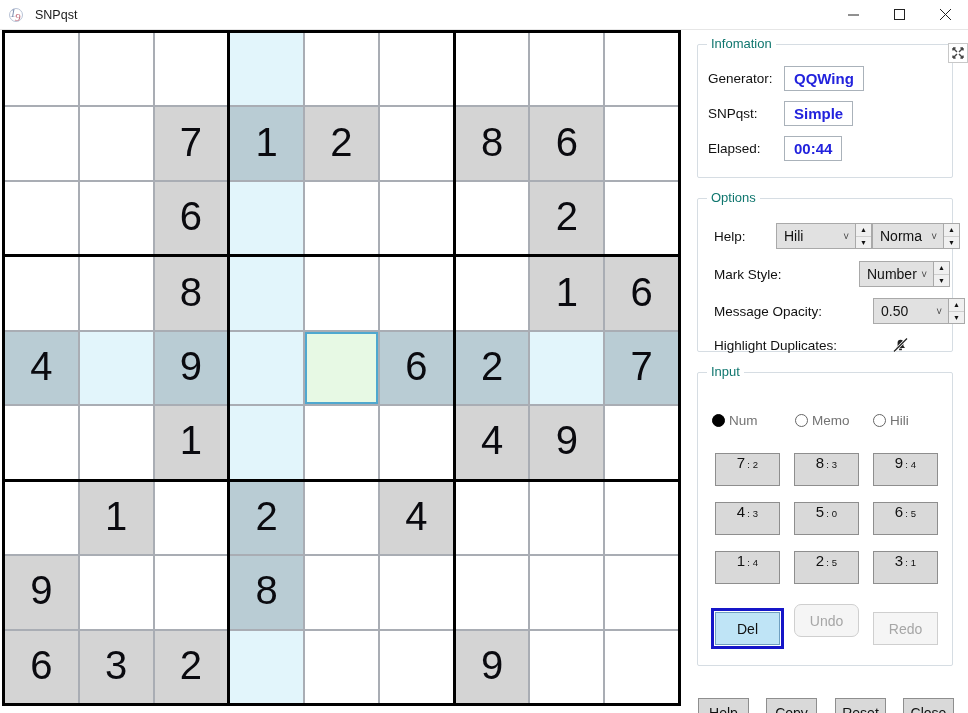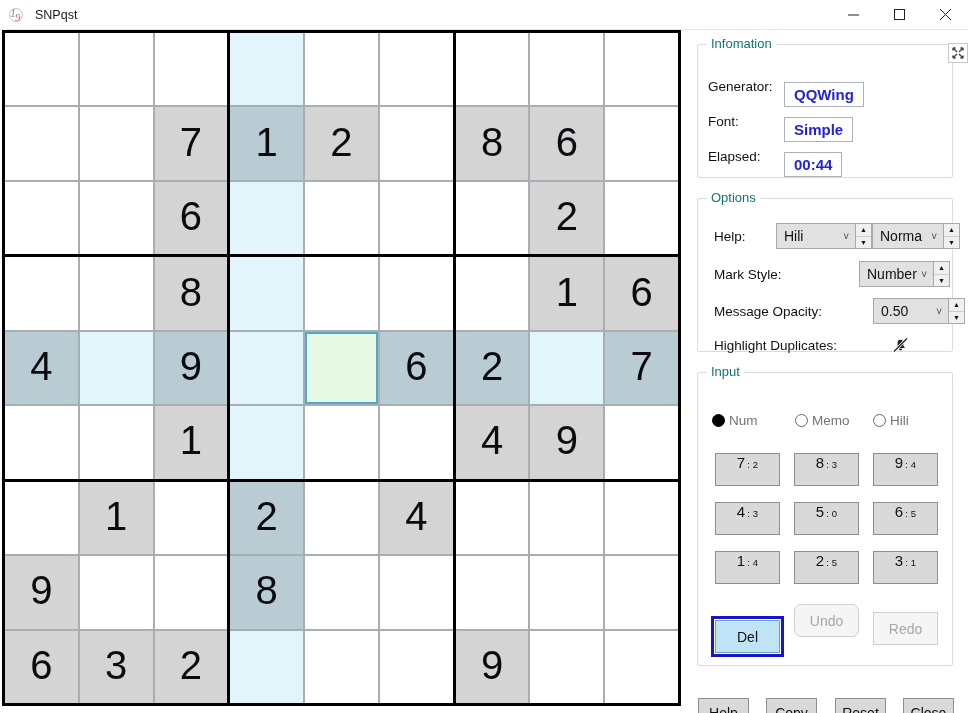--- a/index.html
+++ b/index.html
@@ -70,21 +70,21 @@
     position:absolute; top:-9px; left:9px; background:#fff; padding:0 4px;
     font-size:13px; color:#0f766e;
   }
 
   
   #g-info{ left:9px; top:14px; width:256px; height:134px; }
   .inforow{ position:absolute; display:flex; align-items:center; }
   .infolabel{ font-size:13.5px; color:#111; }
   .infobox{
     border:1px solid #aab2ba; background:#fff; color:#2222dd;
-    font-size:15px; padding:3px 9px; font-weight:600;margin-top:16px;
+    font-size:15px; padding:3px 9px; font-weight:600;
   }
   #fit-icon{
     position:absolute; right:-16px; top:-2px; width:20px; height:20px;
     border:1px solid #c8c8c8; background:#fff;
     display:flex;align-items:center;justify-content:center;
   }
 
   
   #g-opt{ left:9px; top:168px; width:256px; height:154px; }
   .optrow{ position:absolute; display:flex; align-items:center; }
@@ -123,21 +123,21 @@
   .numbtn .colon{ font-size:9.5px; margin-left:2px; }
 
   .actbtn{
     position:absolute; width:65px; height:33px;
     background:#d9d9d9; border:1px solid #8e8e8e;
     display:flex; align-items:center; justify-content:center;
     font-size:14px; color:#111;
   }
   .actbtn.focus{
     background:#bfe4f6; border:1px solid #6f9fc0;
-    outline:3px solid #1616c8; outline-offset:1px;margin-top:8px;
+    outline:3px solid #1616c8; outline-offset:1px;
   }
   .actbtn.disabled{ background:#f5f5f5; border:1px solid #cfcfcf; color:#a6a6a6; }
 
   
   #bottombar{ position:absolute; left:0px; top:652px; width:280px; height:44px; }
   .botbtn{
     position:absolute; width:51px; height:30px;
     background:#d9d9d9; border:1px solid #8e8e8e;
     display:flex; align-items:center; justify-content:center;
     font-size:14px; color:#111;
@@ -343,21 +343,21 @@
         <path d="M1 11 L5 7 M1 11 L1 8.4 M1 11 L3.6 11" stroke="#444" stroke-width="1.4" fill="none"></path>
         <path d="M11 11 L7 7 M11 11 L11 8.4 M11 11 L8.4 11" stroke="#444" stroke-width="1.4" fill="none"></path>
       </svg>
     </div>
 
     <div class="inforow" style="left:10px; top:21px;">
       <span class="infolabel" style="width:76px;">Generator:</span>
       <span class="infobox">QQWing</span>
     </div>
     <div class="inforow" style="left:10px; top:56px;">
-      <span class="infolabel" style="width:76px;">Font:</span>
+      <span class="infolabel" style="width:76px;">SNPqst:</span>
       <span class="infobox">Simple</span>
     </div>
     <div class="inforow" style="left:10px; top:91px;">
       <span class="infolabel" style="width:76px;">Elapsed:</span>
       <span class="infobox">00:44</span>
     </div>
   </div>
 
   <div class="group" id="g-opt">
     <div class="legend">Options</div>

